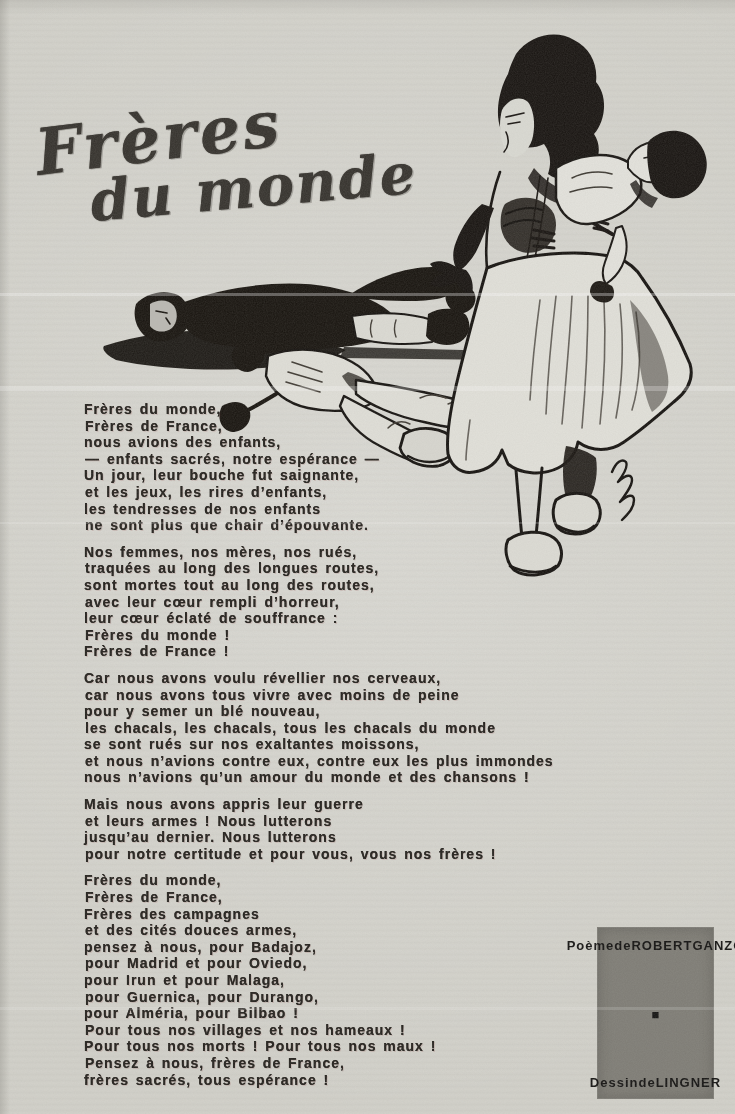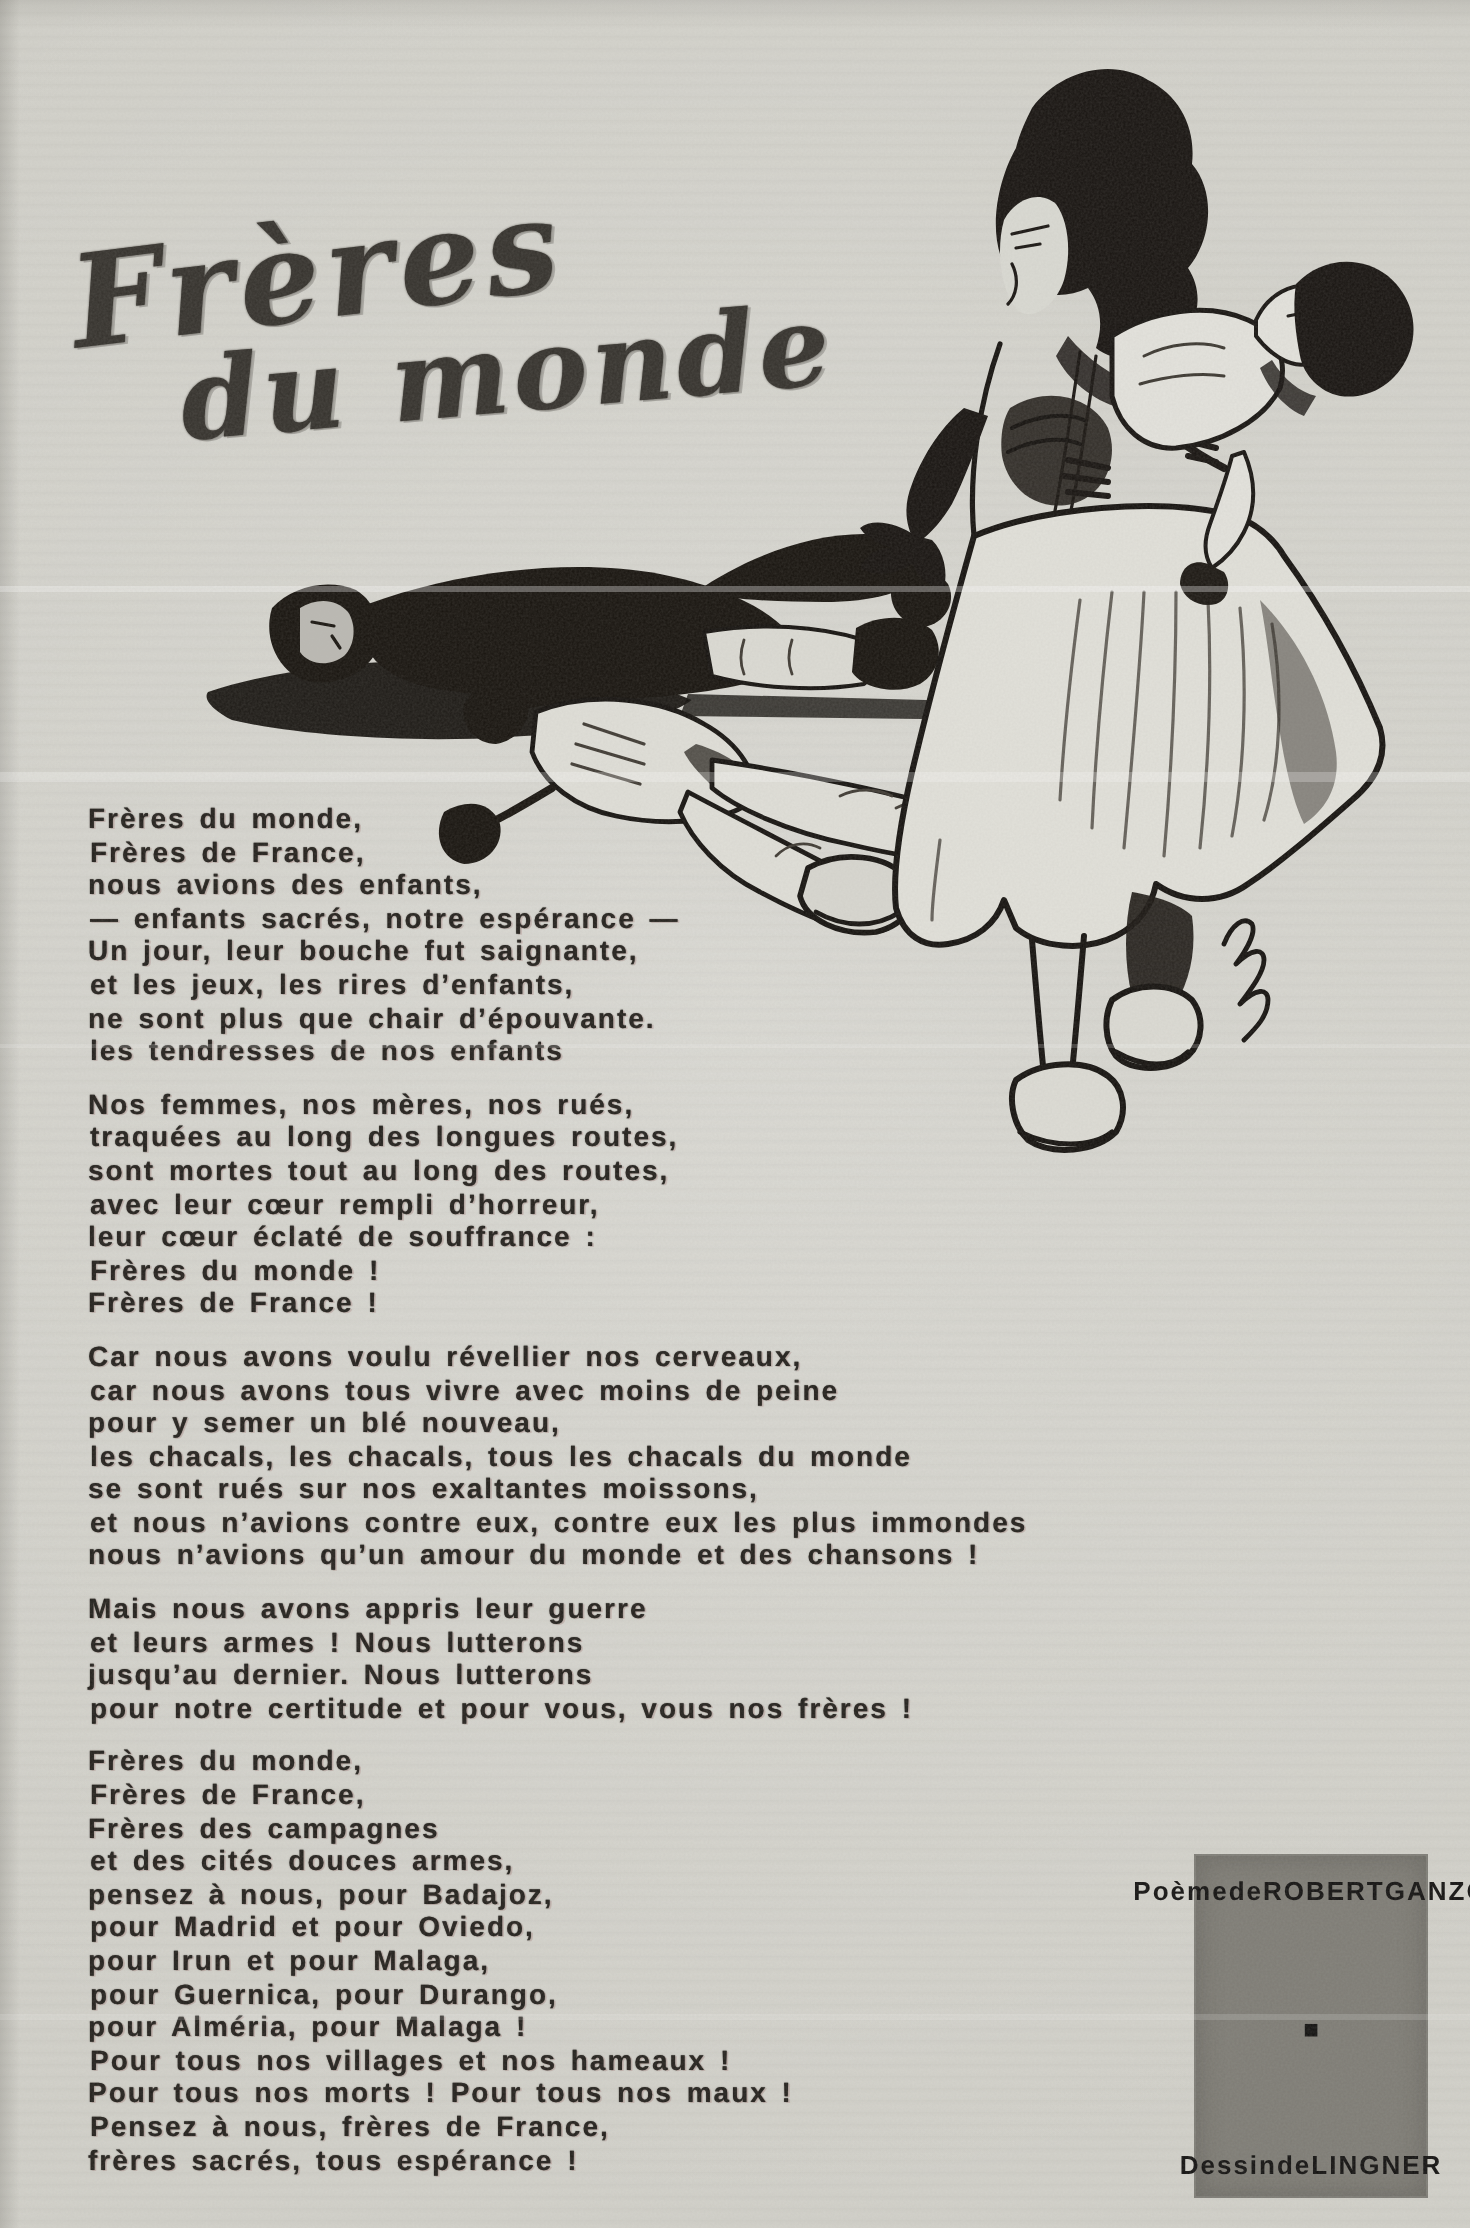--- a/index.html
+++ b/index.html
@@ -33,20 +33,21 @@
   }
 
   .illo{position:absolute;left:0;top:0;z-index:1;}
 
   .poem{position:absolute;left:44px;top:401px;z-index:3;color:#221f1b;}
   .stanza{margin:0 0 10px 0;}
   .line{
     height:16.6px;white-space:nowrap;font-weight:bold;font-size:14px;
     letter-spacing:1px;word-spacing:2px;
     text-shadow:0 0 .6px rgba(30,26,20,.75), .9px .5px 0 rgba(125,45,45,.16);
+    margin-left:40px;
   }
   .stanza .line:nth-child(even){transform:translateX(1px);}
 
   .credit{
     position:absolute;left:598px;top:928px;width:115px;height:170px;z-index:3;
     background:#7e7c75;
     box-shadow:0 0 0 1px rgba(70,68,62,.6), inset 0 0 14px rgba(40,38,34,.25);
     display:flex;flex-direction:column;align-items:center;justify-content:space-between;
     padding:10px 2px 8px 2px;box-sizing:border-box;
     color:#121110;font-weight:bold;text-align:center;
@@ -158,22 +159,22 @@
   </div>
 
   <div class="poem">
     <div class="stanza">
         <div class="line">Frères du monde,</div>
         <div class="line">Frères de France,</div>
         <div class="line">nous avions des enfants,</div>
         <div class="line">— enfants sacrés, notre espérance —</div>
         <div class="line">Un jour, leur bouche fut saignante,</div>
         <div class="line">et les jeux, les rires d’enfants,</div>
+        <div class="line">les tendresses de nos enfants</div>
         <div class="line">ne sont plus que chair d’épouvante.</div>
-        <div class="line">les tendresses de nos enfants</div>
       </div>
     <div class="stanza">
         <div class="line">Nos femmes, nos mères, nos rués,</div>
         <div class="line">traquées au long des longues routes,</div>
         <div class="line">sont mortes tout au long des routes,</div>
         <div class="line">avec leur cœur rempli d’horreur,</div>
         <div class="line">leur cœur éclaté de souffrance :</div>
         <div class="line">Frères du monde !</div>
         <div class="line">Frères de France !</div>
       </div>
@@ -194,21 +195,21 @@
       </div>
     <div class="stanza">
         <div class="line">Frères du monde,</div>
         <div class="line">Frères de France,</div>
         <div class="line">Frères des campagnes</div>
         <div class="line">et des cités douces armes,</div>
         <div class="line">pensez à nous, pour Badajoz,</div>
         <div class="line">pour Madrid et pour Oviedo,</div>
         <div class="line">pour Irun et pour Malaga,</div>
         <div class="line">pour Guernica, pour Durango,</div>
-        <div class="line">pour Alméria, pour Malaga !</div>
+        <div class="line">pour Alméria, pour Bilbao !</div>
         <div class="line">Pour tous nos villages et nos hameaux !</div>
         <div class="line">Pour tous nos morts ! Pour tous nos maux !</div>
         <div class="line">Pensez à nous, frères de France,</div>
         <div class="line">frères sacrés, tous espérance !</div>
       </div>
   </div>
 
   <div class="credit">
     <div class="grp">
       <div class="cl">Poème</div>

